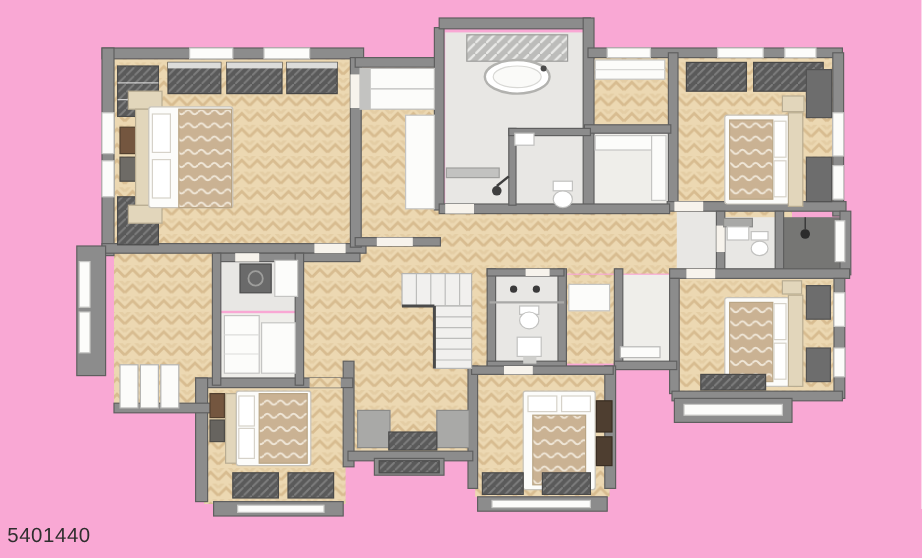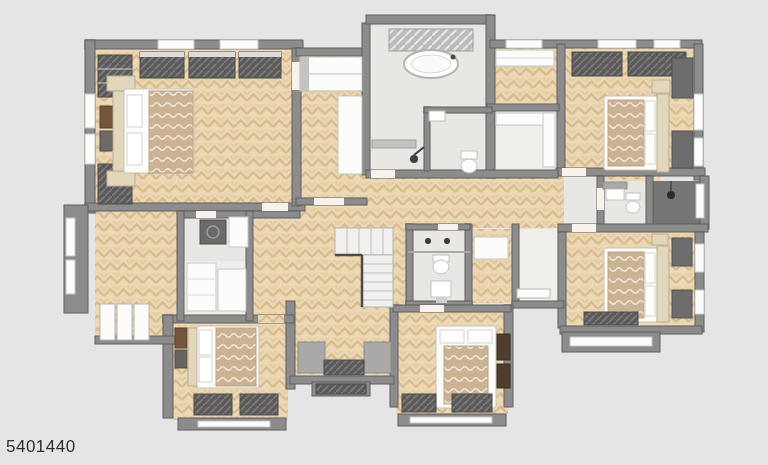--- a/index.html
+++ b/index.html
@@ -1,16 +1,16 @@
 <!DOCTYPE html>
 <html><head>
 <meta charset="utf-8">
 <style>
   html,body{margin:0;padding:0;background:#ffffff;}
-  .stage{position:relative;width:768px;height:465px;background:#e5e5e5;overflow:hidden;
+  .stage{position:relative;width:768px;height:465px;background:#f9a8d4;overflow:hidden;
          font-family:"Liberation Sans",sans-serif;}
   .plan-svg{position:absolute;left:0;top:0;}
   .ref-label{position:absolute;left:6px;top:437px;font-size:17px;letter-spacing:.5px;color:#2e2e2e;}
 </style>
 </head>
 <body>
 
 <div class="stage">
   <svg id="scene" class="plan-svg" width="768" height="465" viewBox="0 0 768 465" xmlns="http://www.w3.org/2000/svg">
     <defs>

